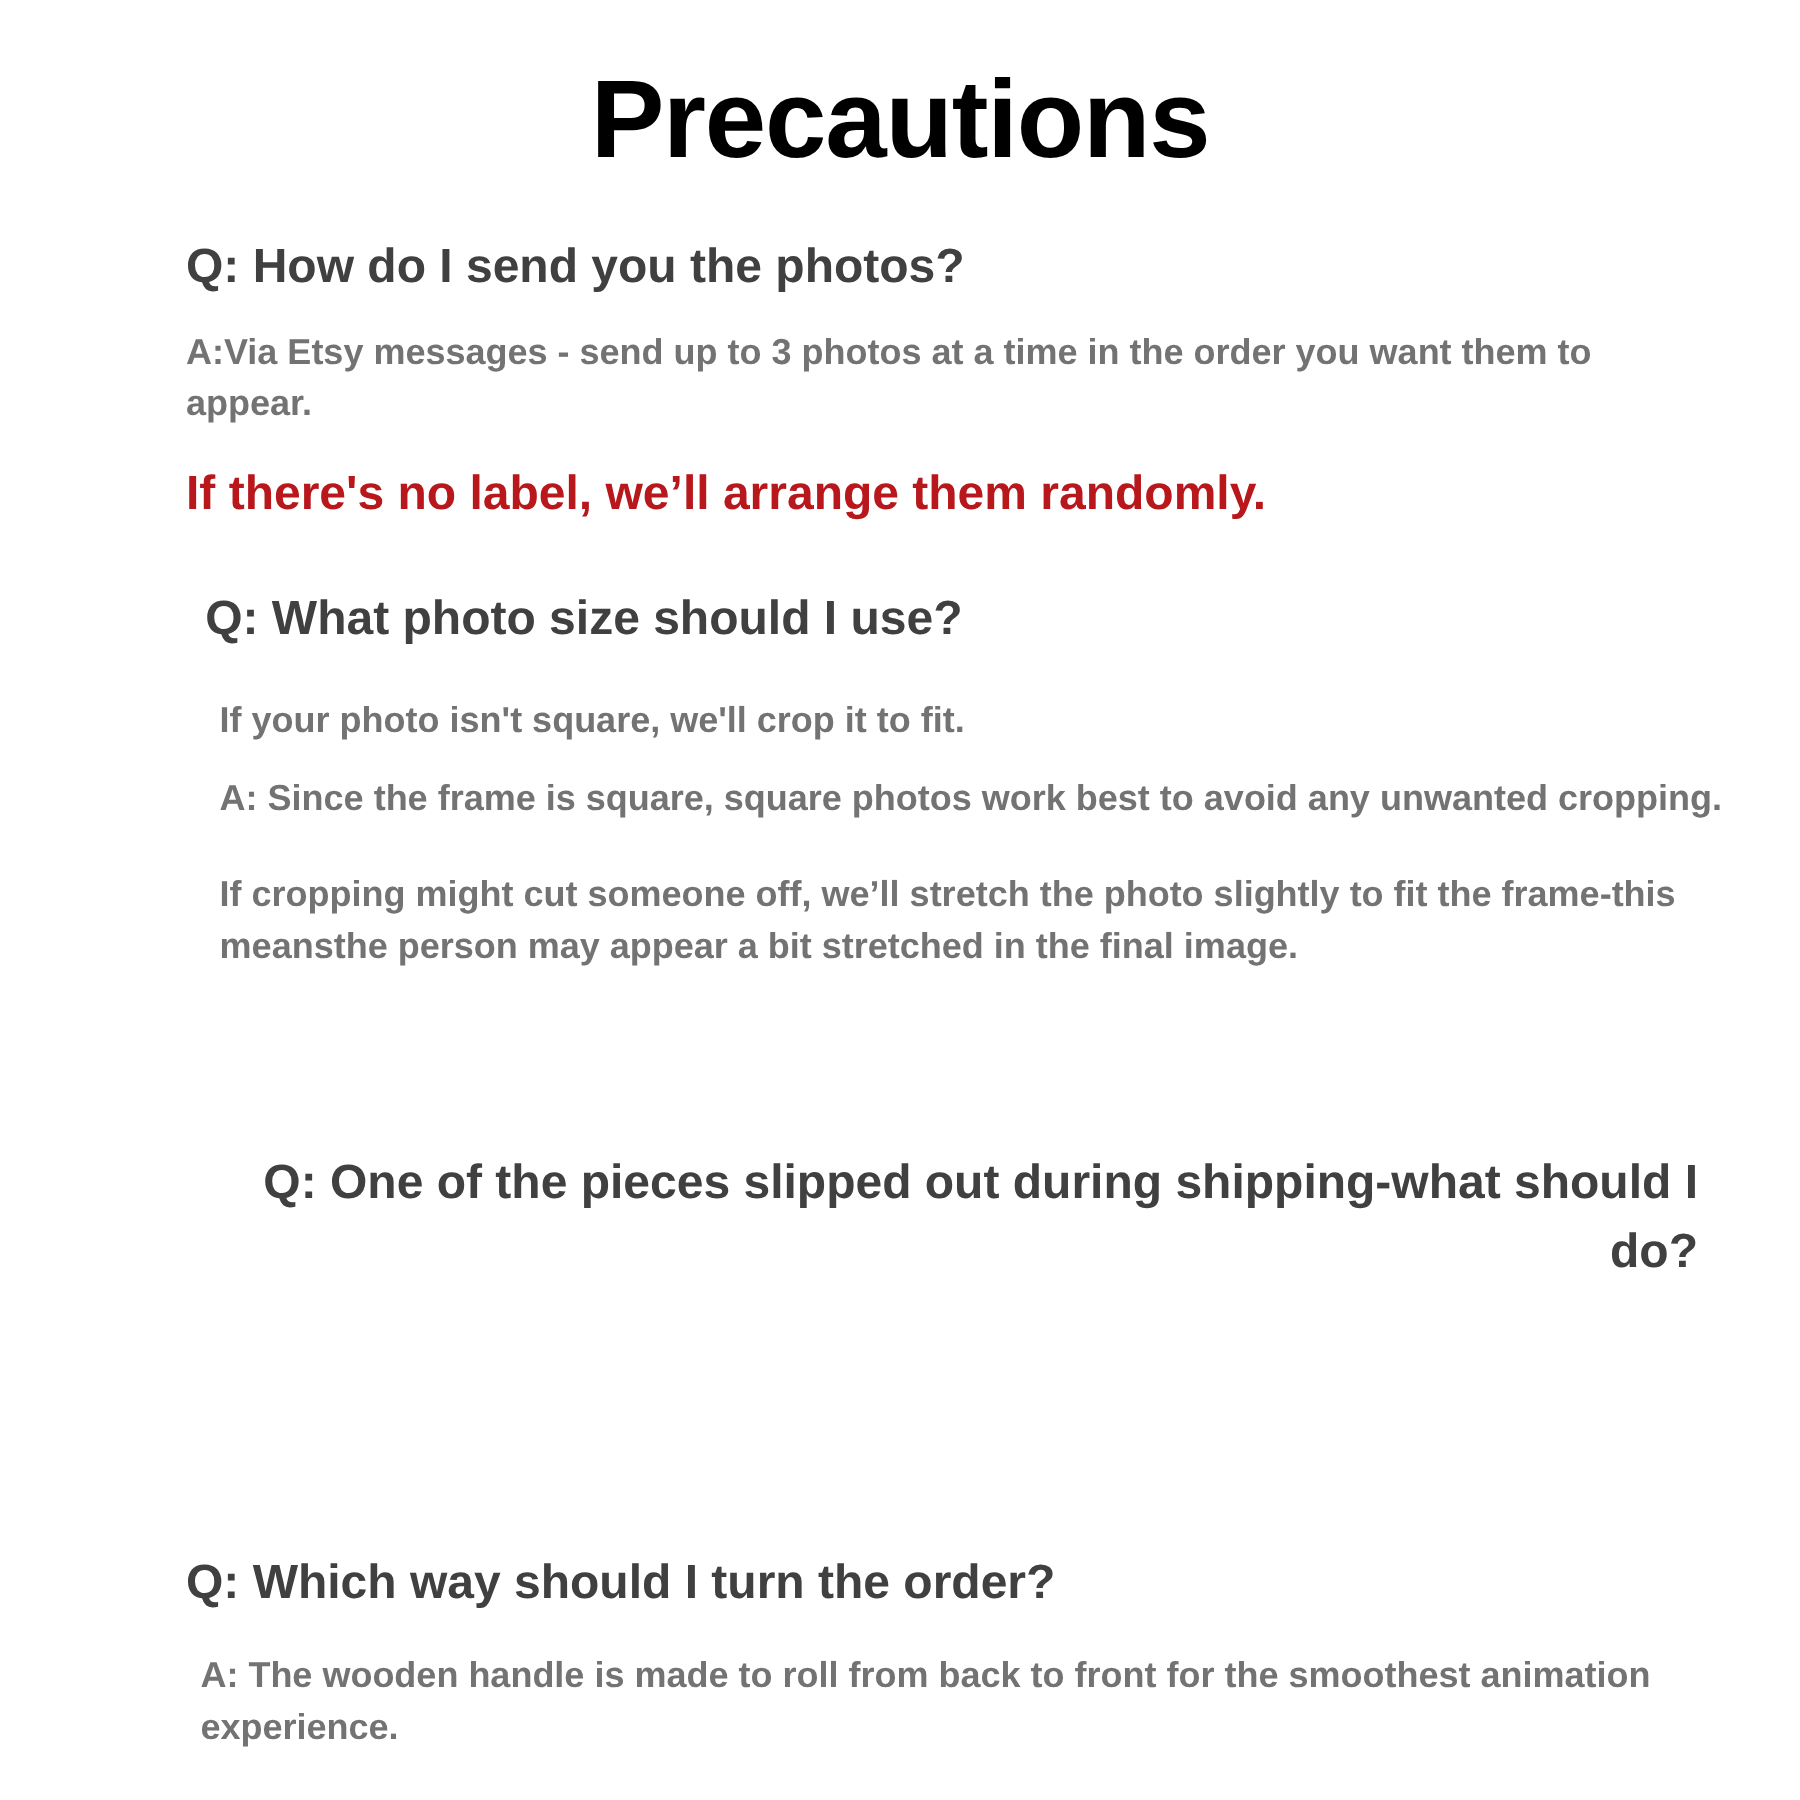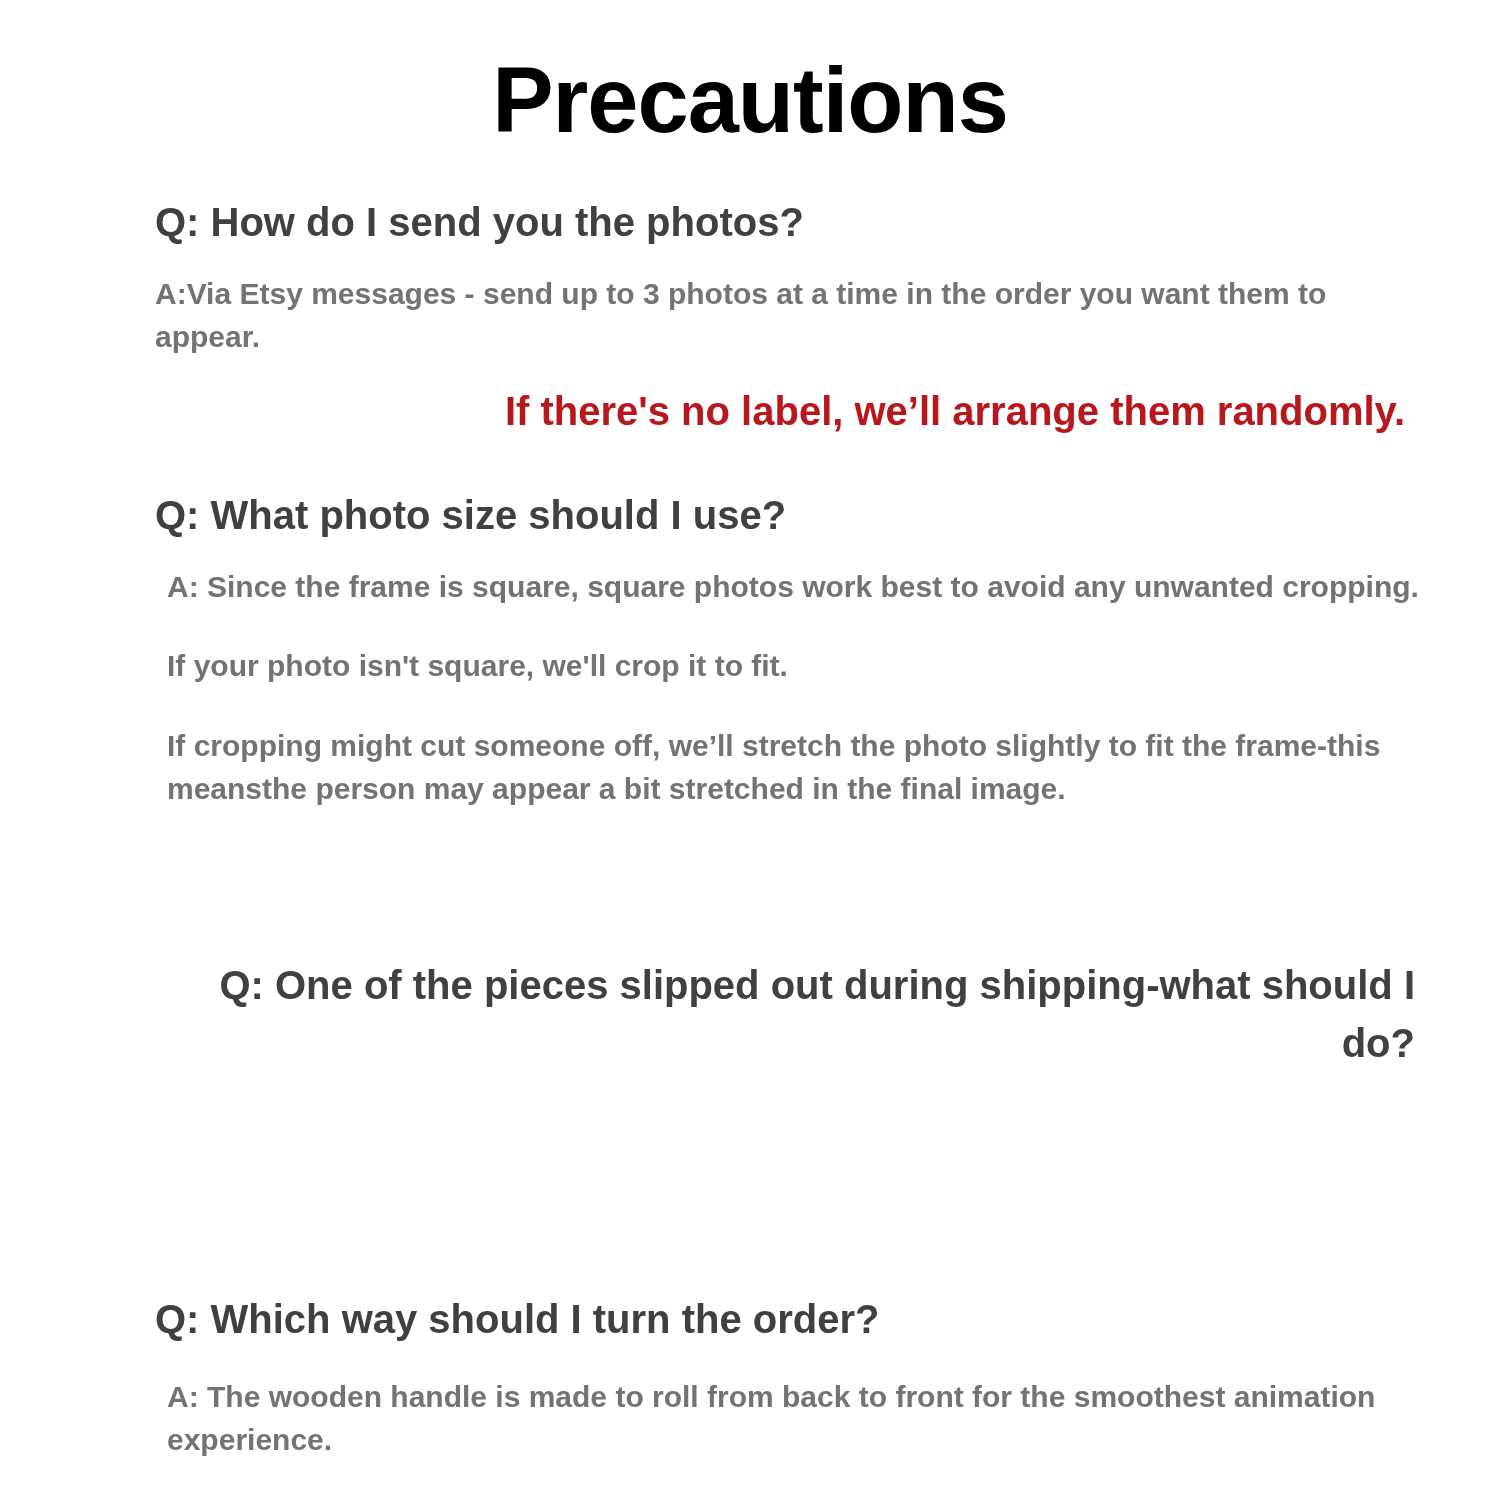--- a/index.html
+++ b/index.html
@@ -55,29 +55,28 @@
   .answer.indent {
     padding-left: 12px;
   }
 
   .highlight-note {
     color: #B8171B;
     font-weight: bold;
     font-size: 40px;
     line-height: 1.35;
     margin: 0;
-    text-align: right;
   }
 
   
   #g1 { left: 155px; top: 175px;  width: 1250px; }
   #g1 .answer     { margin-top: 22px; }
   #g1 .highlight-note { margin-top: 26px; }
 
-  #g2 { left: 155px; top: 468px;  width: 1270px; }
+  #g2 { left: 171px; top: 468px;  width: 1270px; }
   #g2 .answer     { margin-top: 22px; }
   #g2 .answer.p2  { margin-top: 36px; }
   #g2 .answer.p3  { margin-top: 38px; }
 
   #g3 { left: 155px; top: 938px;  width: 1260px; text-align: right; }
   #g3 .answer     { margin-top: 28px; }
 
   #g4 { left: 155px; top: 1272px; width: 1250px; }
   #g4 .answer     { margin-top: 28px; }
 </style>
@@ -89,22 +88,22 @@
   <div class="doc-title">Precautions</div>
 
   <div class="qa-block" id="g1">
     <p class="question">Q: How do I send you the photos?</p>
     <p class="answer">A:Via Etsy messages - send up to 3 photos at a time in the order you want them to appear.</p>
     <p class="highlight-note">If there's no label, we’ll arrange them randomly.</p>
   </div>
 
   <div class="qa-block" id="g2">
     <p class="question">Q: What photo size should I use?</p>
+    <p class="answer indent p2">If your photo isn't square, we'll crop it to fit.</p>
     <p class="answer indent">A: Since the frame is square, square photos work best to avoid any unwanted cropping.</p>
-    <p class="answer indent p2">If your photo isn't square, we'll crop it to fit.</p>
     <p class="answer indent p3">If cropping might cut someone off, we’ll stretch the photo slightly to fit the frame-this meansthe person may appear a bit stretched in the final image.</p>
   </div>
 
   <div class="qa-block" id="g3">
     <p class="question">Q: One of the pieces slipped out during shipping-what should I do?</p>
   </div>
 
   <div class="qa-block" id="g4">
     <p class="question">Q: Which way should I turn the order?</p>
     <p class="answer indent">A: The wooden handle is made to roll from back to front for the smoothest animation experience.</p>

